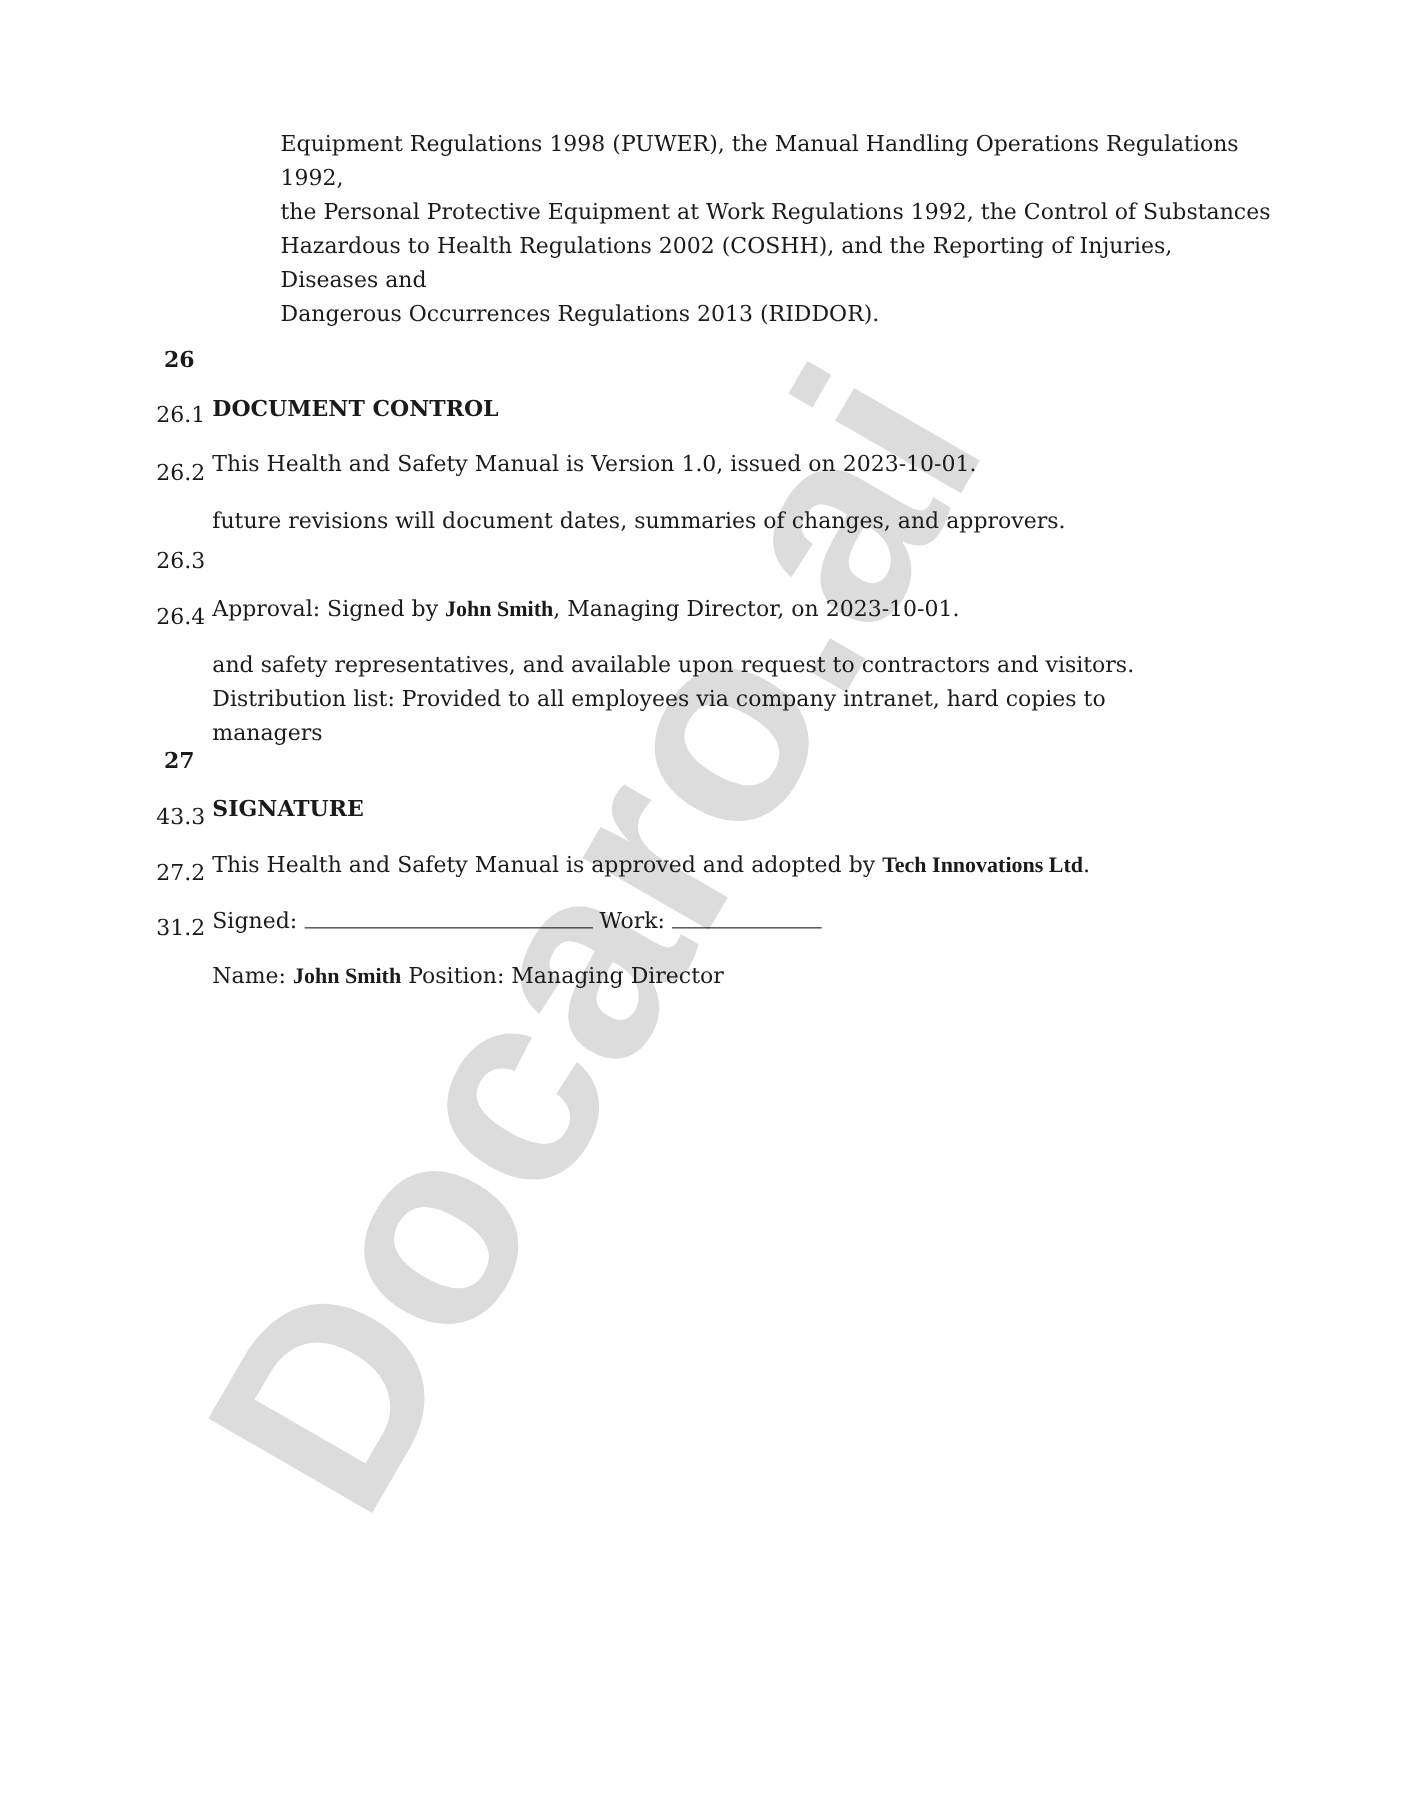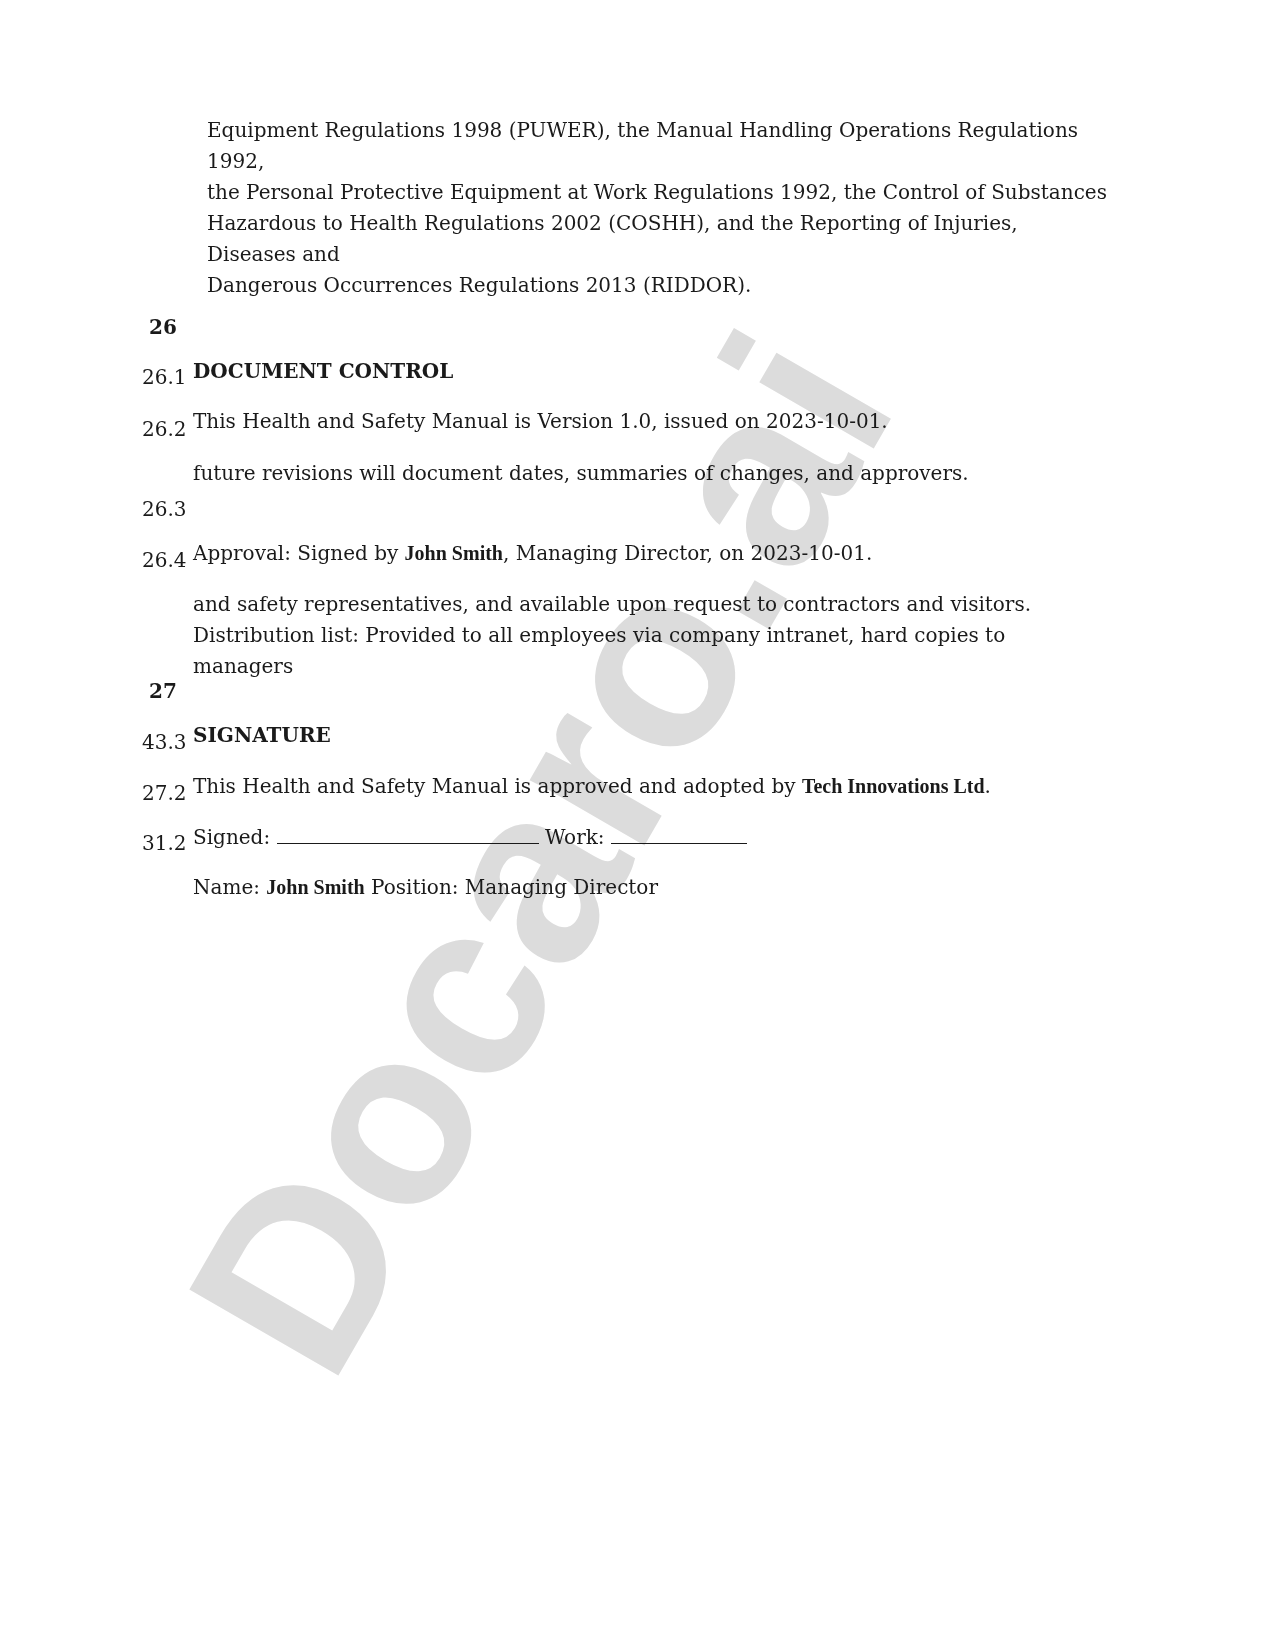--- a/index.html
+++ b/index.html
@@ -21,21 +21,21 @@
 <body>
 
 <div class="page">
 
   <svg class="watermark" viewBox="0 0 1275 1650" xmlns="http://www.w3.org/2000/svg">
     <text x="0" y="0" transform="translate(330,1390) rotate(-60)" font-family="Liberation Sans, sans-serif" font-weight="bold" font-size="250" fill="#dcdcdc">Docaro.ai</text>
   </svg>
 
   <div class="content">
 
-    <div class="para" style="top:115px;">
+    <div class="para" style="top:115px;margin-left:48px;">
       <div>Equipment Regulations 1998 (PUWER), the Manual Handling Operations Regulations 1992,</div>
       <div>the Personal Protective Equipment at Work Regulations 1992, the Control of Substances</div>
       <div>Hazardous to Health Regulations 2002 (COSHH), and the Reporting of Injuries, Diseases and</div>
       <div>Dangerous Occurrences Regulations 2013 (RIDDOR).</div>
     </div>
 
     <div class="row heading" style="top:312px;">
       <span class="hnum">26</span>
       <span class="text">DOCUMENT CONTROL</span>
     </div>

